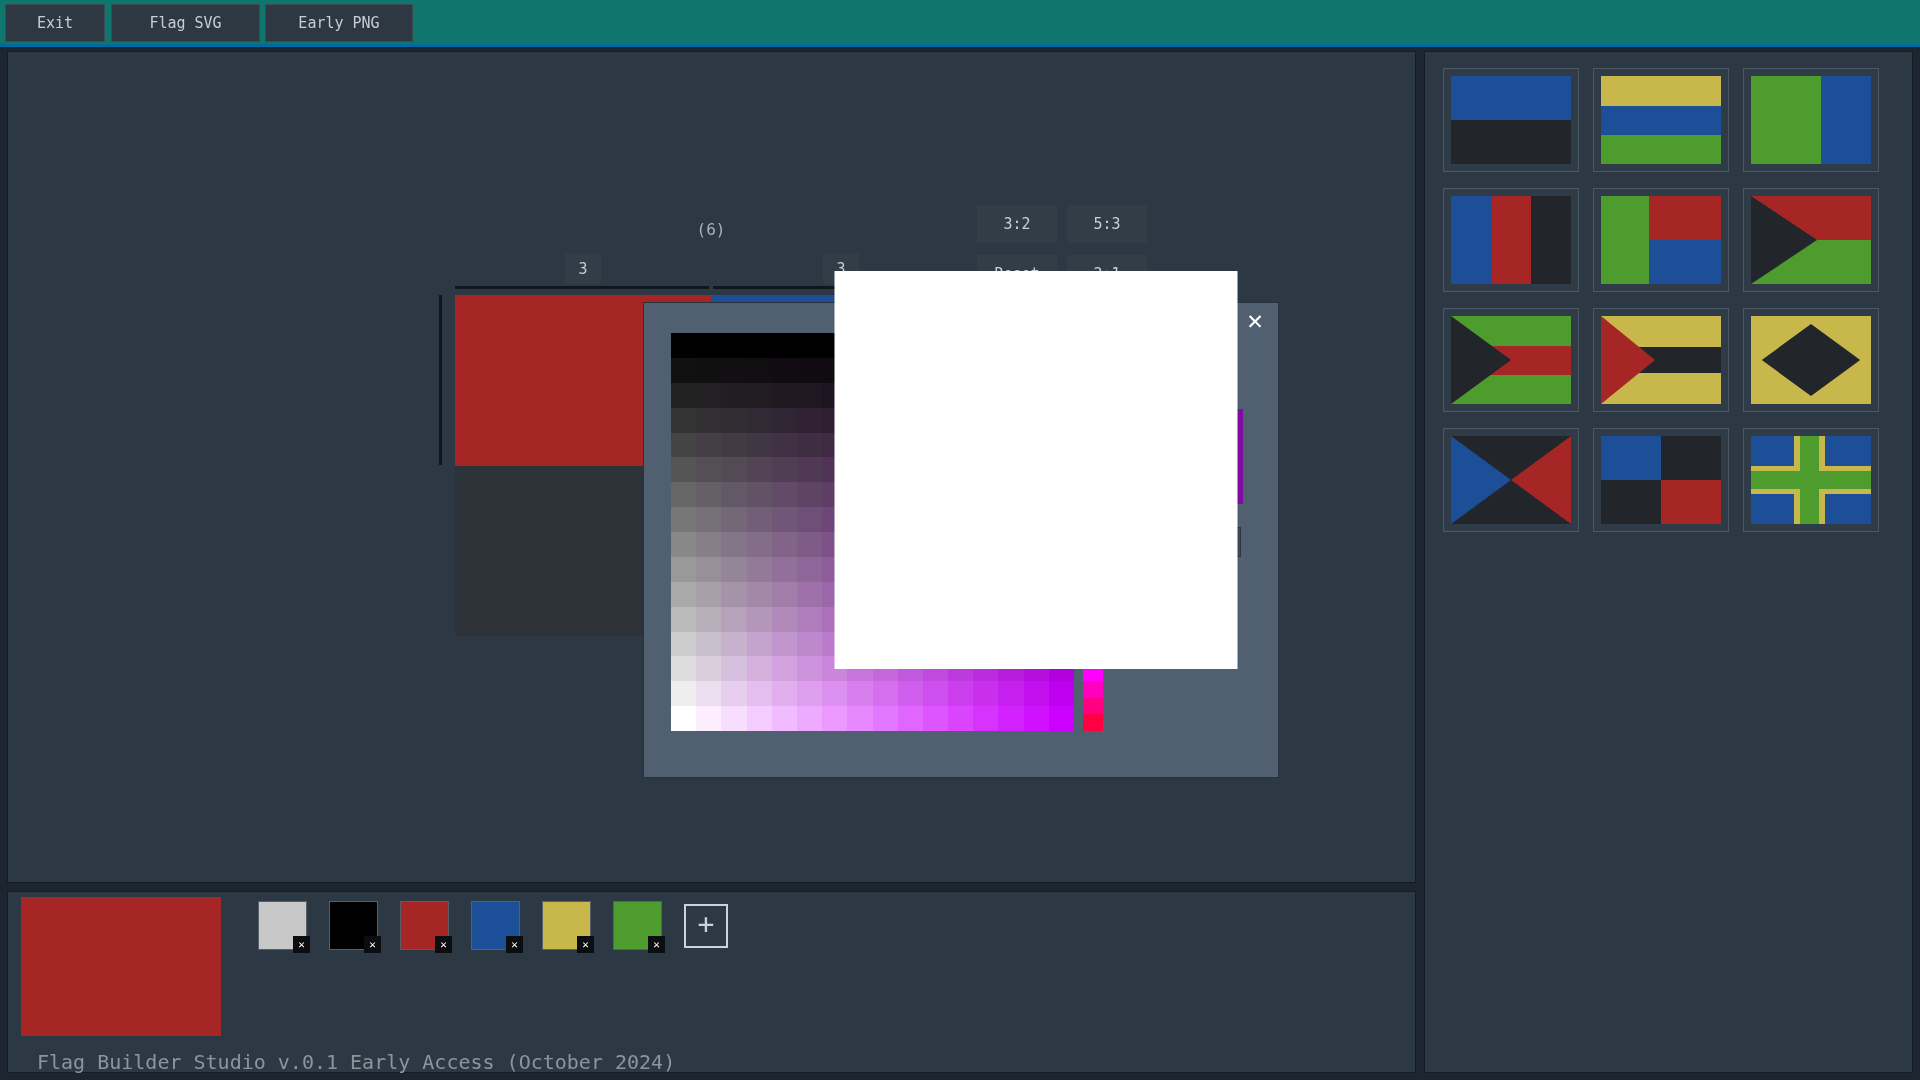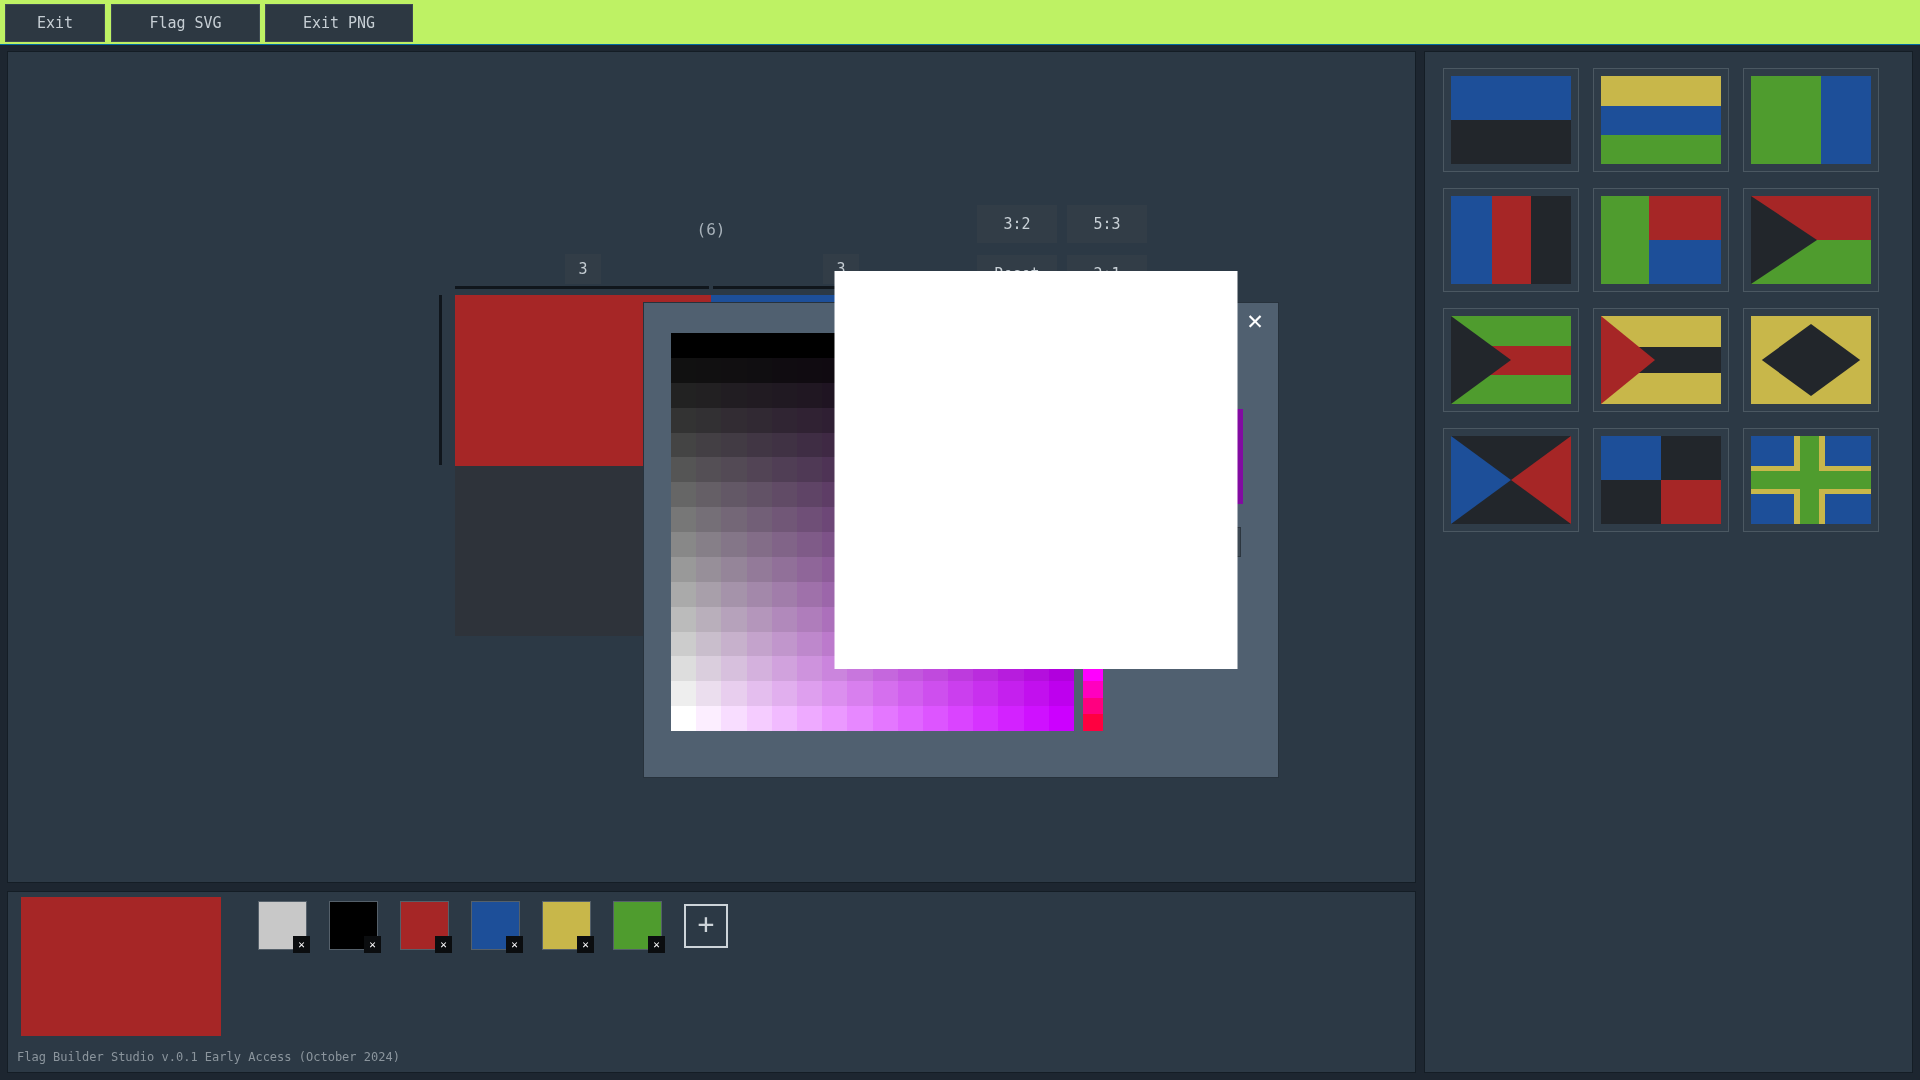--- a/index.html
+++ b/index.html
@@ -2,21 +2,21 @@
 <html><head>
 <meta charset="utf-8">
 <style>
   html,body{margin:0;padding:0}
   body{
     width:1920px;height:1080px;position:relative;overflow:hidden;
     background:#1d2630;
     font-family:"DejaVu Sans Mono","Liberation Mono",monospace;
   }
   
-  #topbar{position:absolute;left:0;top:0;width:1920px;height:44px;background:#bef264;border-bottom:1px solid #0369a1}
+  #topbar{position:absolute;left:0;top:0;width:1920px;height:44px;background:#0f766e;border-bottom:3px solid #0369a1}
   .tb-btn{position:absolute;top:4px;height:38px;background:#2d3842;border:1px solid #3e4a54;color:#c6ced4;
           font-size:15px;display:flex;align-items:center;justify-content:center;box-sizing:border-box}
   #btn-exit{left:5px;width:100px}
   #btn-savesvg{left:111px;width:149px}
   #btn-savepng{left:265px;width:148px}
   
   .panel{position:absolute;background:#2c3945;border:1px solid #141d25;box-sizing:border-box}
   #main-canvas{left:7px;top:51px;width:1409px;height:832px}
   #sidebar{left:1424px;top:51px;width:489px;height:1022px}
   #bottom-panel{left:7px;top:891px;width:1409px;height:182px}
@@ -60,29 +60,29 @@
   .flagbox{position:relative;width:100%;height:100%;overflow:hidden}
   .layer{position:absolute}
   
   #current-swatch{position:absolute;left:13px;top:5px;width:200px;height:139px}
   #palette-row{position:absolute;left:250px;top:9px;display:flex;gap:22px;align-items:flex-start}
   .swatch{width:49px;height:49px;position:relative;border:1px solid #55606a;box-sizing:border-box}
   .badge{position:absolute;right:-4px;bottom:-4px;width:17px;height:17px;background:#0b0d0f;color:#ffffff;
          font-size:11px;line-height:17px;text-align:center}
   #plus-btn{width:44px;height:44px;margin-top:3px;border:2px solid #cdd4d9;color:#cdd4d9;font-size:28px;
             line-height:38px;text-align:center;background:transparent;box-sizing:border-box}
-  #footer-text{position:absolute;left:9px;top:158px;color:#8b959d;font-size:12px}
+  #footer-text{position:absolute;left:29px;top:158px;color:#8b959d;font-size:20px}
 </style>
 </head>
 <body>
 
 <div id="topbar">
   <div class="tb-btn" id="btn-exit">Exit</div>
   <div class="tb-btn" id="btn-savesvg">Flag SVG</div>
-  <div class="tb-btn" id="btn-savepng">Exit PNG</div>
+  <div class="tb-btn" id="btn-savepng">Early PNG</div>
 </div>
 
 <div id="main-canvas" class="panel">
   <div class="count-label">(6)</div>
 
   <div class="numbox" id="numbox-1">3</div>
   <div class="numbox" id="numbox-2">3</div>
 
   <div class="guide" id="guide-h1"></div>
   <div class="guide" id="guide-h2"></div>

